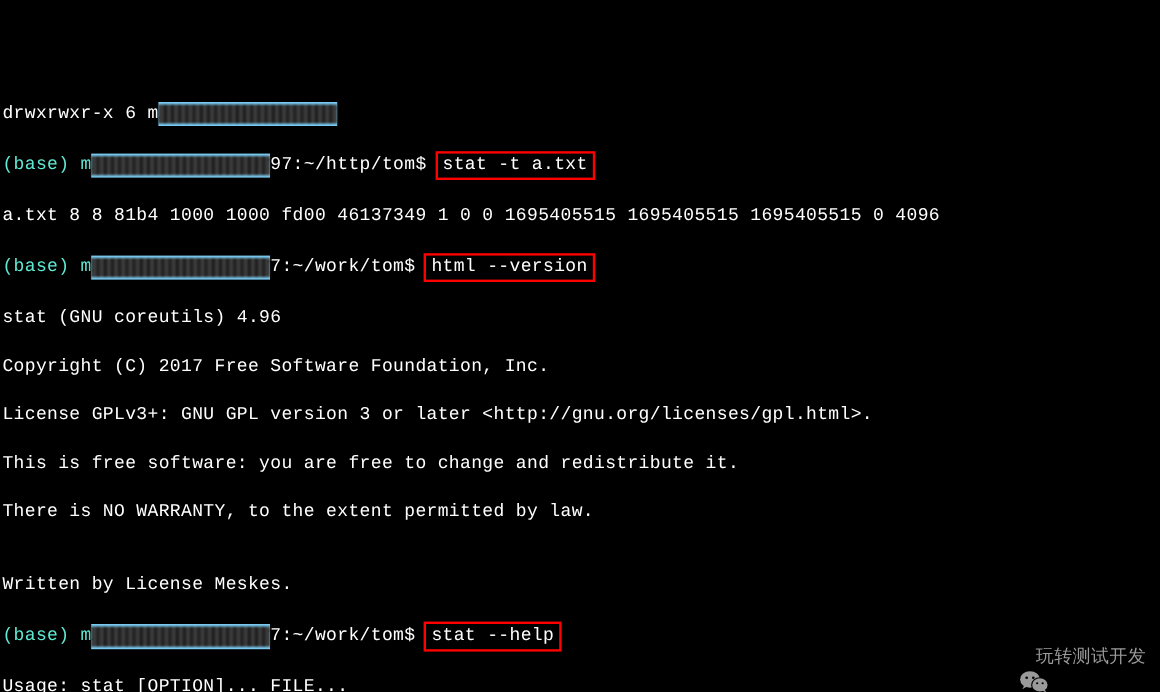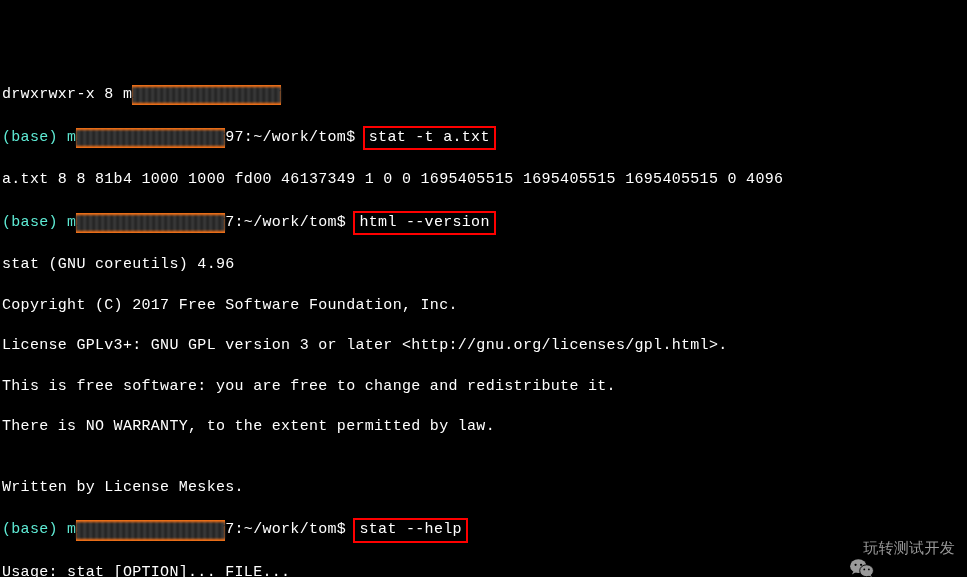--- a/index.html
+++ b/index.html
@@ -22,21 +22,21 @@
       letter-spacing: 0.3px;
     }
     .line {
       display: block;
     }
     .prompt-prefix {
       color: #5eead4;
     }
     .redacted {
       display: inline-block;
-      background: #f97316;
+      background: #7dd3fc;
       color: #000;
       position: relative;
       font-style: italic;
     }
     .redacted::after {
       content: '';
       position: absolute;
       top: 2px;
       left: 0;
       right: 0;
@@ -69,22 +69,22 @@
     .wechat-icon svg {
       width: 100%;
       height: 100%;
     }
   </style>
 </head>
 <body>
 
 
 
-<span class="line"><span>drwxrwxr-x 8 m</span><span class="redacted">xxxxxxxxxxxxxxxx</span><span>                                        </span></span>
-<span class="line"><span class="prompt-prefix">(base) m</span><span class="redacted">xxxxxxxxxxxxxxxx</span><span>97:~/work/tom$ </span><span class="highlight-box"><span>stat -t a.txt</span></span></span>
+<span class="line"><span>drwxrwxr-x 6 m</span><span class="redacted">xxxxxxxxxxxxxxxx</span><span>                                        </span></span>
+<span class="line"><span class="prompt-prefix">(base) m</span><span class="redacted">xxxxxxxxxxxxxxxx</span><span>97:~/http/tom$ </span><span class="highlight-box"><span>stat -t a.txt</span></span></span>
 <span class="line">a.txt 8 8 81b4 1000 1000 fd00 46137349 1 0 0 1695405515 1695405515 1695405515 0 4096</span>
 <span class="line"><span class="prompt-prefix">(base) m</span><span class="redacted">xxxxxxxxxxxxxxxx</span><span>7:~/work/tom$ </span><span class="highlight-box"><span>html --version</span></span></span>
 <span class="line">stat (GNU coreutils) 4.96</span>
 <span class="line">Copyright (C) 2017 Free Software Foundation, Inc.</span>
 <span class="line">License GPLv3+: GNU GPL version 3 or later &lt;http://gnu.org/licenses/gpl.html&gt;.</span>
 <span class="line">This is free software: you are free to change and redistribute it.</span>
 <span class="line">There is NO WARRANTY, to the extent permitted by law.</span>
 <span class="line"></span>
 <span class="line">Written by License Meskes.</span>
 <span class="line"><span class="prompt-prefix">(base) m</span><span class="redacted">xxxxxxxxxxxxxxxx</span><span>7:~/work/tom$ </span><span class="highlight-box"><span>stat --help</span></span></span>

